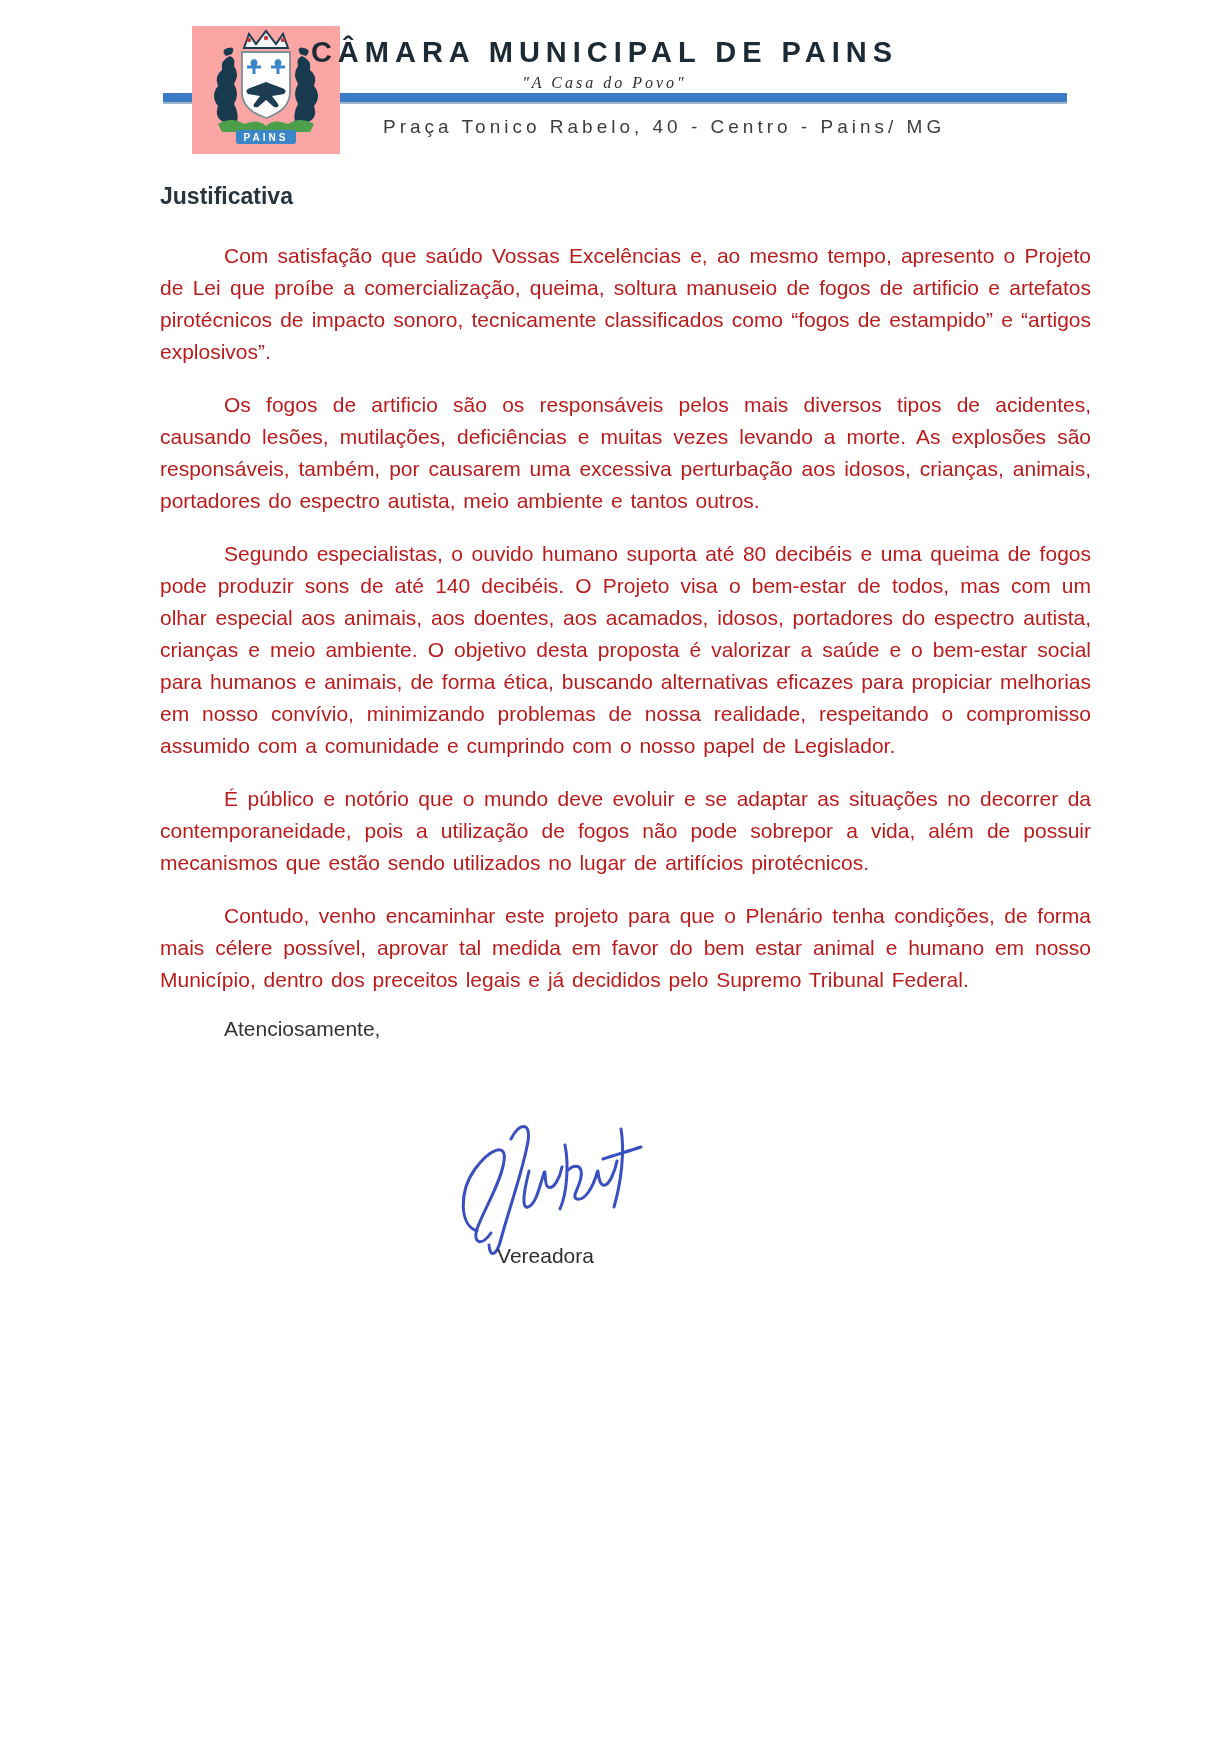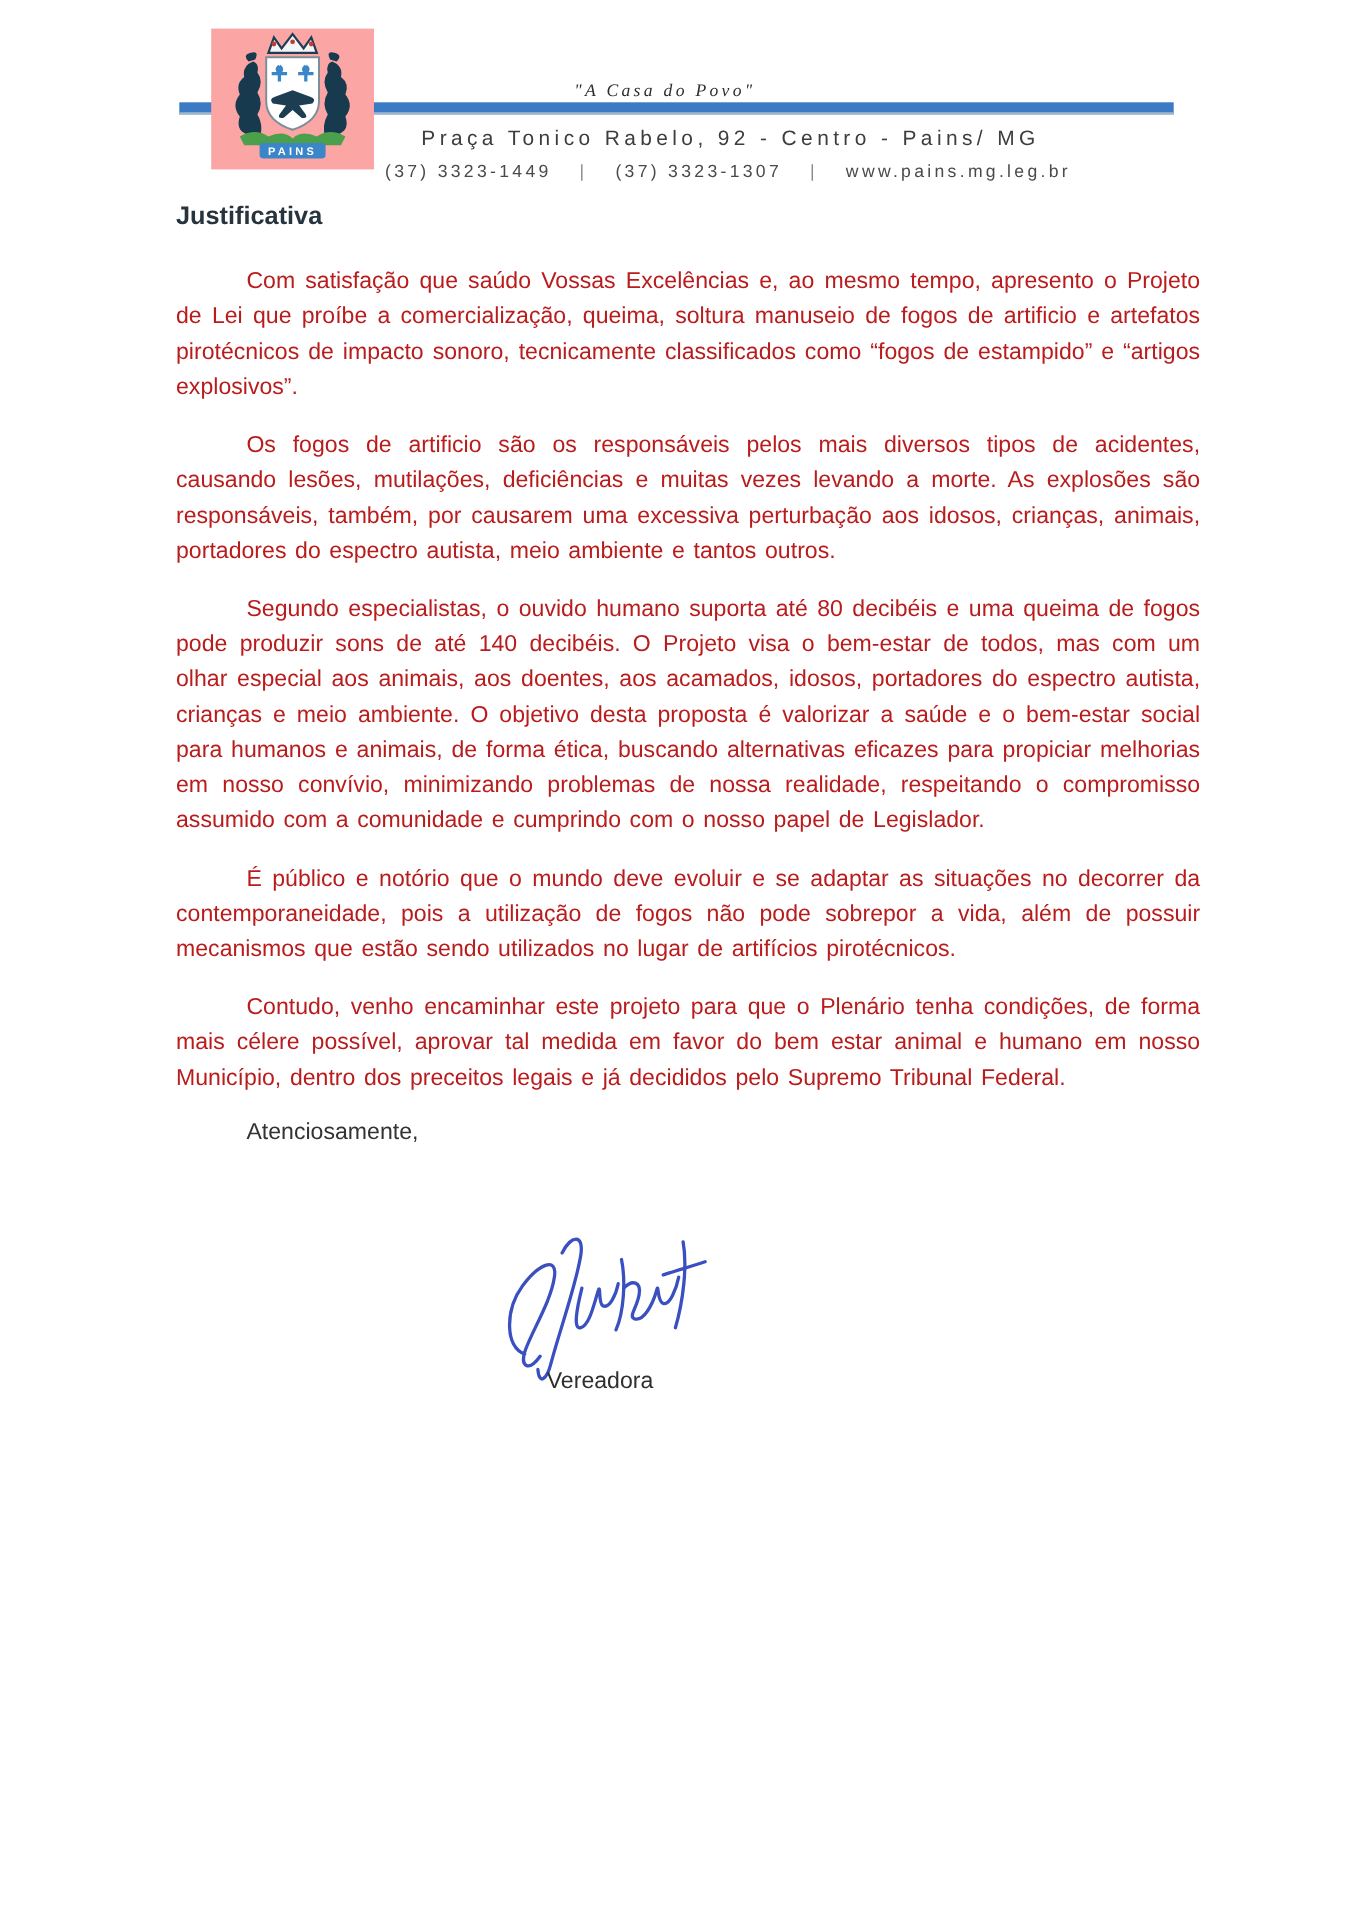--- a/index.html
+++ b/index.html
@@ -101,29 +101,23 @@
         <path d="M110,30 Q120,34 118,44 Q126,50 122,60 Q130,70 122,80 Q126,92 116,96 L104,100 Q100,88 106,78 Q100,68 106,58 Q100,48 106,40 Q104,32 110,30 Z" fill="#173a4f"></path>
         <path d="M114,30 q6,-6 -2,-8 q-8,-2 -4,6" fill="#173a4f"></path>
 
         <path d="M26,98 Q40,90 52,98 Q66,92 74,100 Q82,92 96,98 Q108,90 122,98 L118,106 L30,106 Z" fill="#4ca04c"></path>
 
         <rect x="44" y="104" width="60" height="14" rx="3" fill="#3b86c8"></rect>
         <text x="74" y="115" text-anchor="middle" font-size="10" font-weight="bold" letter-spacing="3" fill="#ffffff">PAINS</text>
       </svg>
     </div>
 
+    <div class="org-title">CÂMARA MUNICIPAL DE PAINS</div>
     <div class="org-tagline">"A Casa do Povo"</div>
-    <div class="org-address">Praça Tonico Rabelo, 92 - Centro - Pains/ MG</div>
-    <div class="org-contact">
-      <span>(37) 3323-1449</span>
-      <span class="sep">|</span>
-      <span>(37) 3323-1307</span>
-      <span class="sep">|</span>
-      <span>www.pains.mg.leg.br</span>
-    </div>
+    <div class="org-address">Praça Tonico Rabelo, 40 - Centro - Pains/ MG</div>
   </div>
 
   <div class="doc-body">
     <h1 class="doc-title">Justificativa</h1>
 
     <p class="par">Com satisfação que saúdo Vossas Excelências e, ao mesmo tempo, apresento o Projeto de Lei que proíbe a comercialização, queima, soltura manuseio de fogos de artificio e artefatos pirotécnicos de impacto sonoro, tecnicamente classificados como “fogos de estampido” e “artigos explosivos”.</p>
     <p class="par">Os fogos de artificio são os responsáveis pelos mais diversos tipos de acidentes, causando lesões, mutilações, deficiências e muitas vezes levando a morte. As explosões são responsáveis, também, por causarem uma excessiva perturbação aos idosos, crianças, animais, portadores do espectro autista, meio ambiente e tantos outros.</p>
     <p class="par">Segundo especialistas, o ouvido humano suporta até 80 decibéis e uma queima de fogos pode produzir sons de até 140 decibéis. O Projeto visa o bem-estar de todos, mas com um olhar especial aos animais, aos doentes, aos acamados, idosos, portadores do espectro autista, crianças e meio ambiente. O objetivo desta proposta é valorizar a saúde e o bem-estar social para humanos e animais, de forma ética, buscando alternativas eficazes para propiciar melhorias em nosso convívio, minimizando problemas de nossa realidade, respeitando o compromisso assumido com a comunidade e cumprindo com o nosso papel de Legislador.</p>
     <p class="par">É público e notório que o mundo deve evoluir e se adaptar as situações no decorrer da contemporaneidade, pois a utilização de fogos não pode sobrepor a vida, além de possuir mecanismos que estão sendo utilizados no lugar de artifícios pirotécnicos.</p>
     <p class="par">Contudo, venho encaminhar este projeto para que o Plenário tenha condições, de forma mais célere possível, aprovar tal medida em favor do bem estar animal e humano em nosso Município, dentro dos preceitos legais e já decididos pelo Supremo Tribunal Federal.</p>

